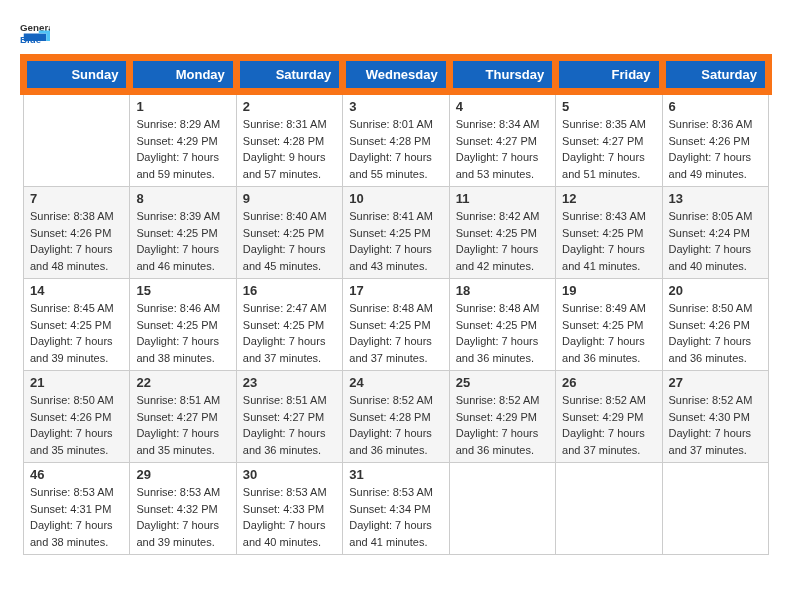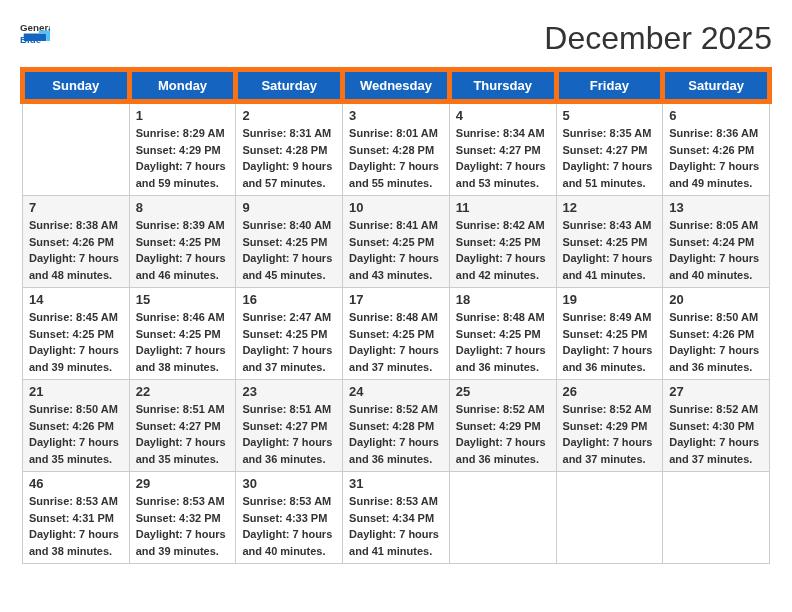--- a/index.html
+++ b/index.html
@@ -38,25 +38,25 @@
       color: #333;
     }
     table {
       width: 100%;
       border-collapse: collapse;
       table-layout: fixed;
     }
     thead tr th {
       background-color: #1565C0;
       color: #fff;
-      text-align: center;
+      text-align: right;
       padding: 6px 8px;
       font-size: 13px;
       font-weight: bold;
-      border: 5px solid #f97316;
+      border: 7px solid #f97316;
     }
     tbody tr td {
       border: 1px solid #ccc;
       vertical-align: top;
       padding: 4px 6px;
       font-size: 11px;
       color: #333;
       height: 88px;
     }
     tbody tr:nth-child(odd) td {
@@ -66,37 +66,35 @@
       background-color: #f5f5f5;
     }
     .day-number {
       font-weight: bold;
       font-size: 13px;
       display: block;
       margin-bottom: 2px;
     }
     .day-info {
       line-height: 1.5;
-      font-weight: bold;
     }
   </style>
 </head>
 <body>
 
 <div class="header-section">
   <div class="logo">
     <svg class="logo-icon" viewBox="0 0 40 32" xmlns="http://www.w3.org/2000/svg">
       <text x="0" y="14" font-size="13" font-weight="bold" fill="#333">General</text>
       <polygon points="5,18 35,18 35,28 5,28" fill="#1565C0"></polygon>
       <polygon points="25,14 40,14 40,28 35,28 35,18 25,18" fill="#4FC3F7"></polygon>
       <text x="0" y="30" font-size="13" font-weight="bold" fill="#1565C0">Blue</text>
     </svg>
   </div>
   <div class="title-section">
-    <div class="month-title">December 2025</div>
   </div>
 </div>
 
 <table>
   <thead>
     <tr>
       <th>Sunday</th>
       <th>Monday</th>
       <th>Saturday</th>
       <th>Wednesday</th>

